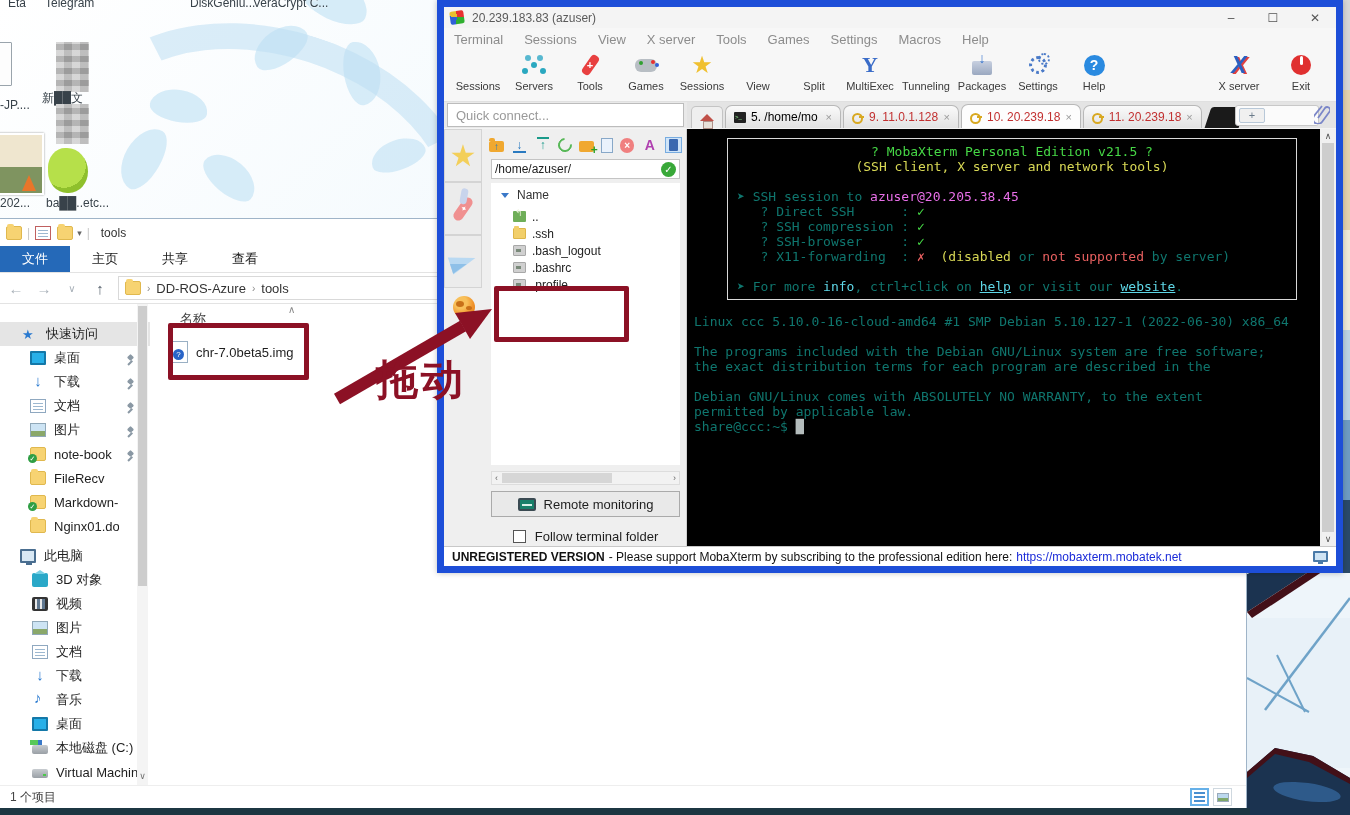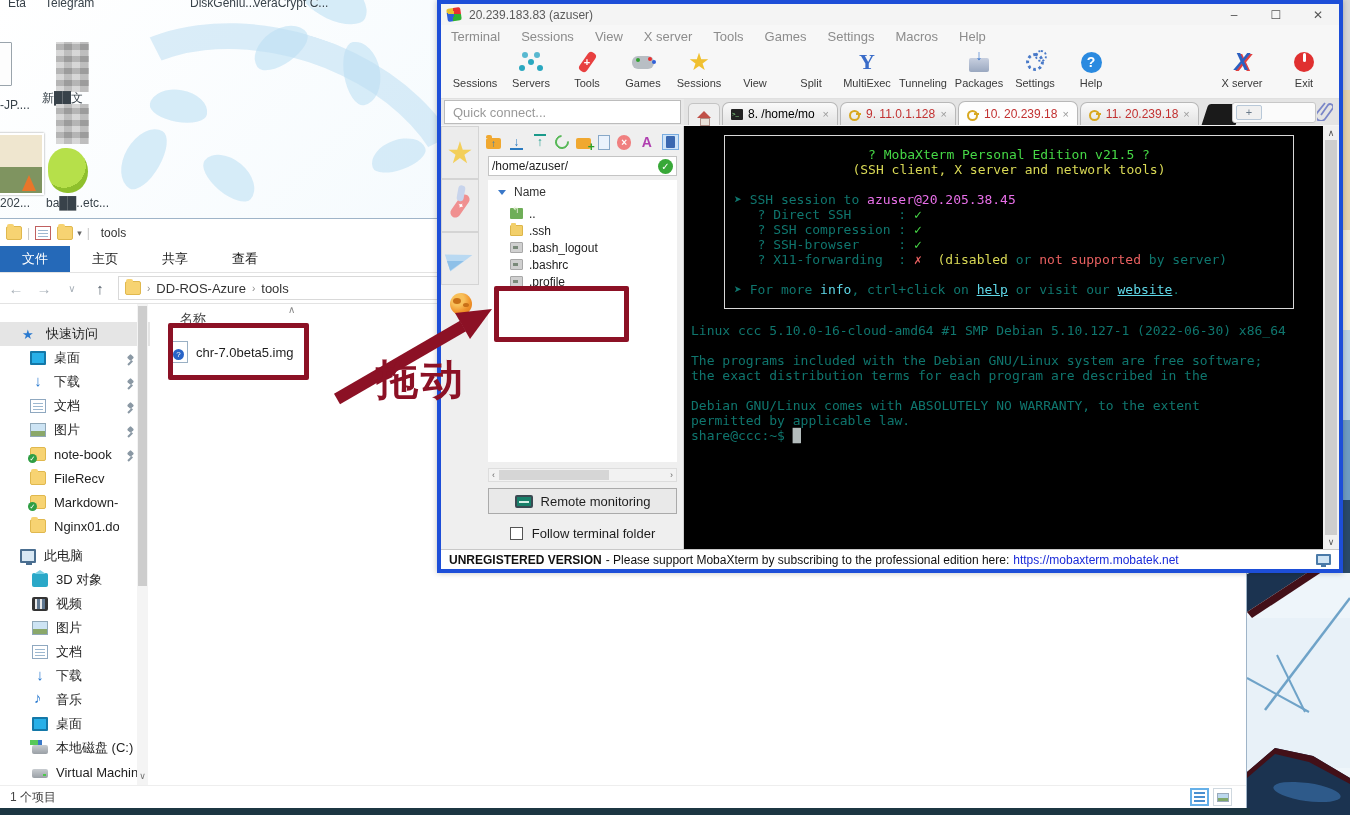--- a/index.html
+++ b/index.html
@@ -88,21 +88,21 @@
   .xi-drive2{background:linear-gradient(#c8ccd0,#9aa0a6);border-radius:2px;height:9px;margin-top:3px}
   .xi-drive2::after{content:"";position:absolute;right:2px;bottom:2px;width:3px;height:2px;background:#4ac84a}
   .xi-quick{color:#2a7ad0;font-size:13px}
   .xi-file-unknown{width:18px;height:22px;background:#fff;border:1px solid #9ab0c4;position:relative}
   .xi-file-unknown::after{content:"?";position:absolute;left:2px;bottom:2px;width:11px;height:11px;border-radius:50%;background:#2864c8;color:#fff;font-size:8px;line-height:11px;text-align:center}
   .pin{display:inline-block;width:9px;height:9px;position:relative;margin-left:auto;margin-right:14px;flex:none}
   .pin::before{content:"";position:absolute;left:1px;top:1px;width:5px;height:5px;background:#8a98a4;border-radius:1px;transform:rotate(45deg)}
   .pin::after{content:"";position:absolute;left:0;bottom:-1px;width:6px;height:1.5px;background:#8a98a4;transform:rotate(-45deg)}
 
   
-  .mobax{position:absolute;left:437px;top:0;width:906px;height:573px;background:#f4f4f4;border:4px solid #1d4ed8;box-shadow:0 0 6px rgba(0,0,0,.25)}
+  .mobax{position:absolute;left:437px;top:0;width:906px;height:573px;background:#f4f4f4;border:7px solid #1d4ed8;box-shadow:0 0 6px rgba(0,0,0,.25)}
   .mx-titlebar{height:21px;display:flex;align-items:center;padding-left:6px;background:#f4f4f4}
   .mx-logo{width:14px;height:13px;background:conic-gradient(#e83030 0 25%,#30b030 25% 55%,#3060d8 55% 80%,#e8c030 80% 100%);border-radius:2px;transform:rotate(-8deg)}
   .mx-title{font-size:12px;color:#5a5a5a;margin-left:8px}
   .mx-winbtns{margin-left:auto;display:flex}
   .mx-winbtns .wb{width:42px;height:21px;display:flex;align-items:center;justify-content:center;color:#555;font-size:12px}
   .mx-menubar{height:22px;display:flex;align-items:center;gap:21px;padding-left:10px;font-size:13px;color:#8c8c8c;background:#f7f7f7}
   .mx-toolbar{height:52px;display:flex;align-items:flex-start;background:#f7f7f7;border-bottom:1px solid #e0e0e0;padding:2px 4px 0 6px}
   .tool-item{width:56px;display:flex;flex-direction:column;align-items:center;gap:2px}
   .tool-item .cap{font-size:11px;color:#3a3a3a;white-space:nowrap}
   .tool-right{margin-left:auto;display:flex}
@@ -192,21 +192,21 @@
   .hthumb{width:110px;height:10px;background:#d6d6d6;margin-right:58px}
   .rm-btn{margin:6px 6px 0 6px;height:26px;background:#e9e9e9;border:1px solid #aaa;display:flex;align-items:center;justify-content:center;gap:8px;font-size:13px;color:#1e1e1e}
   .rm-ico{width:18px;height:13px;background:#18806a;border:2px solid #3a4a52;border-radius:2px;position:relative}
   .rm-ico::before{content:"";position:absolute;left:2px;top:4px;width:10px;height:2px;background:#d8f0e8}
   .follow-row{display:flex;align-items:center;gap:9px;justify-content:center;margin-top:12px;font-size:13px;color:#1e1e1e}
   .cb{width:13px;height:13px;border:1px solid #555;background:#fff}
 
   .term{position:absolute;left:243px;top:0;right:16px;bottom:0;background:#000;overflow:hidden}
   .t-line{white-space:pre;min-height:15px;line-height:15px;font-family:"DejaVu Sans Mono",monospace;font-size:13px;color:#d6d6d6}
   .t-line.center{text-align:center}
-  .banner-box{border:1px solid #d8d8d8;margin:9px 0 0 40px;width:570px;padding:11px 9px}
+  .banner-box{border:1px solid #d8d8d8;margin:9px 0 0 40px;width:570px;padding:5px 9px}
   .term-body{margin:14px 0 0 7px}
   .g{color:#46d846}.y{color:#d8d855}.m{color:#e86fe8}.c{color:#5fd8e8}
   .cu{color:#5fd8e8;text-decoration:underline}.r{color:#e86060}.w{color:#0f766e}
   .cur{background:#b4bcbc;color:#b4bcbc}
   .term-scroll{position:absolute;right:0;top:0;bottom:0;width:16px;background:#f0f0f0;display:flex;flex-direction:column;align-items:center;justify-content:space-between;padding:2px 0;font-size:9px;color:#555}
   .ts-thumb{flex:1;width:12px;background:#cdcdcd;margin:2px 0}
 
   .mx-statusbar{position:absolute;left:0;right:0;bottom:0;height:20px;background:#fff;border-top:1px solid #c8c8c8;display:flex;align-items:center;padding:0 8px;font-size:12px;color:#111;white-space:nowrap}
   .mx-statusbar b{font-weight:bold;margin-right:4px}
   .mx-statusbar .link{color:#1a2ad8;margin-left:4px}
@@ -504,21 +504,21 @@
   <div class="mx-qcrow">
     <input class="qc-input" placeholder="Quick connect..." style="">
     <div class="tabbar">
       <div class="home-btn">
           <span class="home-ico"></span>
         </div>
       <div style="display:flex;align-items:flex-end">
 
       <div class="mx-tab">
             <span class="tabicon term-ico">&gt;_</span>
-            <span class="tl">8. /home/mo</span>
+            <span class="tl">5. /home/mo</span>
             <span class="tx">×</span>
           </div>
           <div class="mx-tab t-red">
             <span class="tabicon key-ico"></span>
             <span class="tl">9. 11.0.1.128</span>
             <span class="tx">×</span>
           </div>
           <div class="mx-tab t-red active">
             <span class="tabicon key-ico"></span>
             <span class="tl">10. 20.239.18</span>

